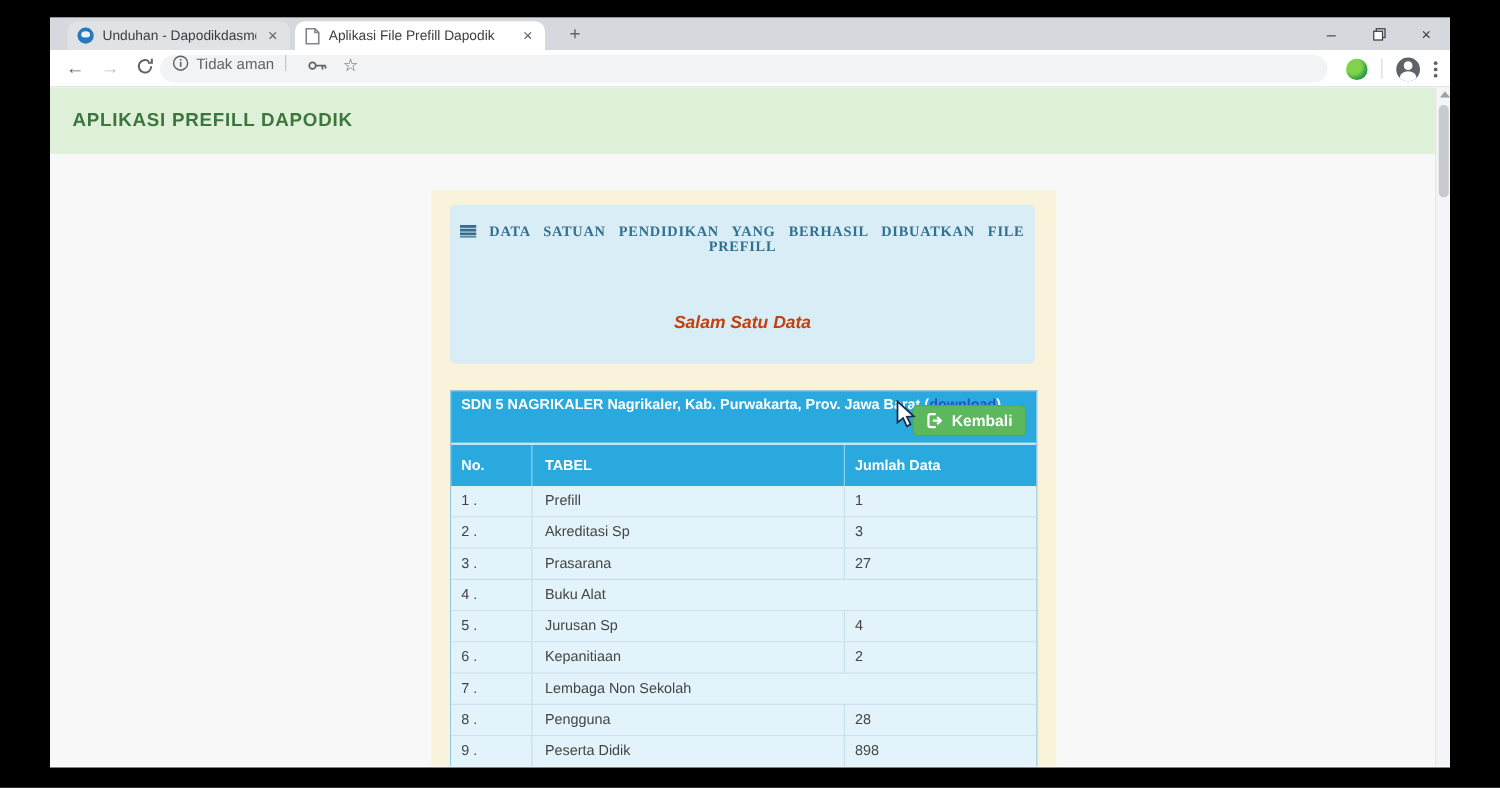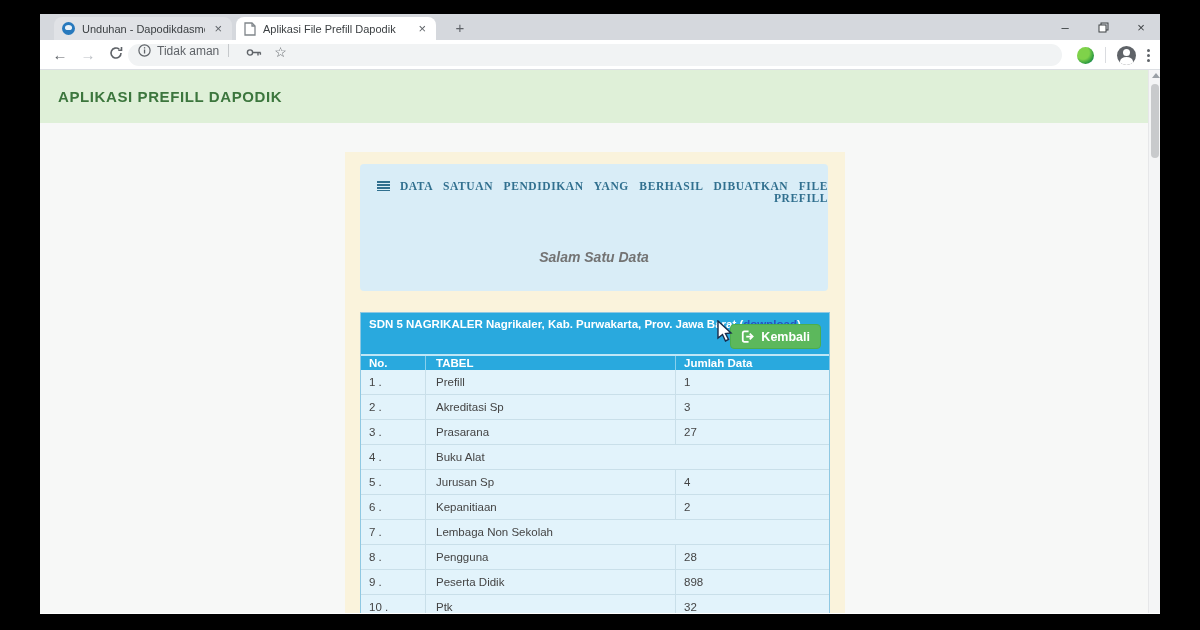--- a/index.html
+++ b/index.html
@@ -62,42 +62,42 @@
     background:#dff0d8; display:flex; align-items:center; }
   .greenband span { margin-left:18px; font-size:15px; font-weight:bold;
     color:#3c763d; letter-spacing:.6px; }
 
   .cream { position:absolute; left:305px; top:82px; width:500px; height:461px;
     background:#faf3dc; }
 
   
   .infobox { position:absolute; left:320px; top:94px; width:468px; height:127px;
     background:#d9edf7; border-radius:4px; }
-  .info-heading { position:absolute; left:0; right:0; top:16px; text-align:right;
+  .info-heading { position:absolute; left:0; right:0; top:16px; text-align:center;
     font-family:"Liberation Serif", serif; font-weight:bold; font-size:11.5px;
     color:#31708f; letter-spacing:.6px; word-spacing:7px; }
   .list-icon { display:inline-block; width:13px; height:10px; margin-right:10px;
     vertical-align:-1px;
     background:linear-gradient(#31708f 0 2px, transparent 2px 3px) 0 0/13px 3px repeat-y; }
   .info-line1 { position:absolute; left:0; right:0; top:52px; text-align:center;
     font-style:italic; font-size:15px; color:#00008b; }
   .info-line2 { position:absolute; left:0; right:0; top:85px; text-align:center;
-    font-style:italic; font-weight:bold; font-size:14px; color:#737373; }
+    font-style:italic; font-weight:bold; font-size:14px; color:#c2410c; }
 
   
   .rtable { position:absolute; left:320px; top:242px; width:470px;
     border:1px solid #8fc8e2; border-bottom:none; font-size:11.5px; }
   .school-header { position:relative; background:#29a9de; color:#fff; height:41px;
     padding:5px 8px 0 8px; font-weight:bold; font-size:11.5px; }
   .dl-link { color:#2a52be; text-decoration:underline; font-weight:bold; }
   .btn-kembali { position:absolute; right:8px; bottom:5px; height:25px;
     background:#5cb85c; border:1px solid #4cae4c; border-radius:4px; color:#fff;
     font-size:12.5px; display:flex; align-items:center; gap:6px; padding:0 10px; }
   .colheader { display:flex; background:#29a9de; color:#fff; font-weight:bold;
-    height:16px; align-items:center; border-top:2px solid #bfe6f6; }
+    height:35px; align-items:center; border-top:2px solid #bfe6f6; }
   .colheader .c { border-left:1px solid rgba(255,255,255,.45); height:100%;
     display:flex; align-items:center; }
   .colheader .c:first-child { border-left:none; }
   .trow { display:flex; background:#e2f3fb; height:25px; align-items:center;
     border-bottom:1px solid #c9dfe9; color:#444; }
   .trow .c { border-left:1px solid #c9dfe9; height:100%; display:flex; align-items:center; }
   .trow .c:first-child { border-left:none; }
   .c.no  { width:64px;  padding-left:8px;  flex:none; }
   .c.tb  { width:250px; padding-left:10px; flex:none; }
   .c.jm  { width:156px; padding-left:8px;  flex:none; }

